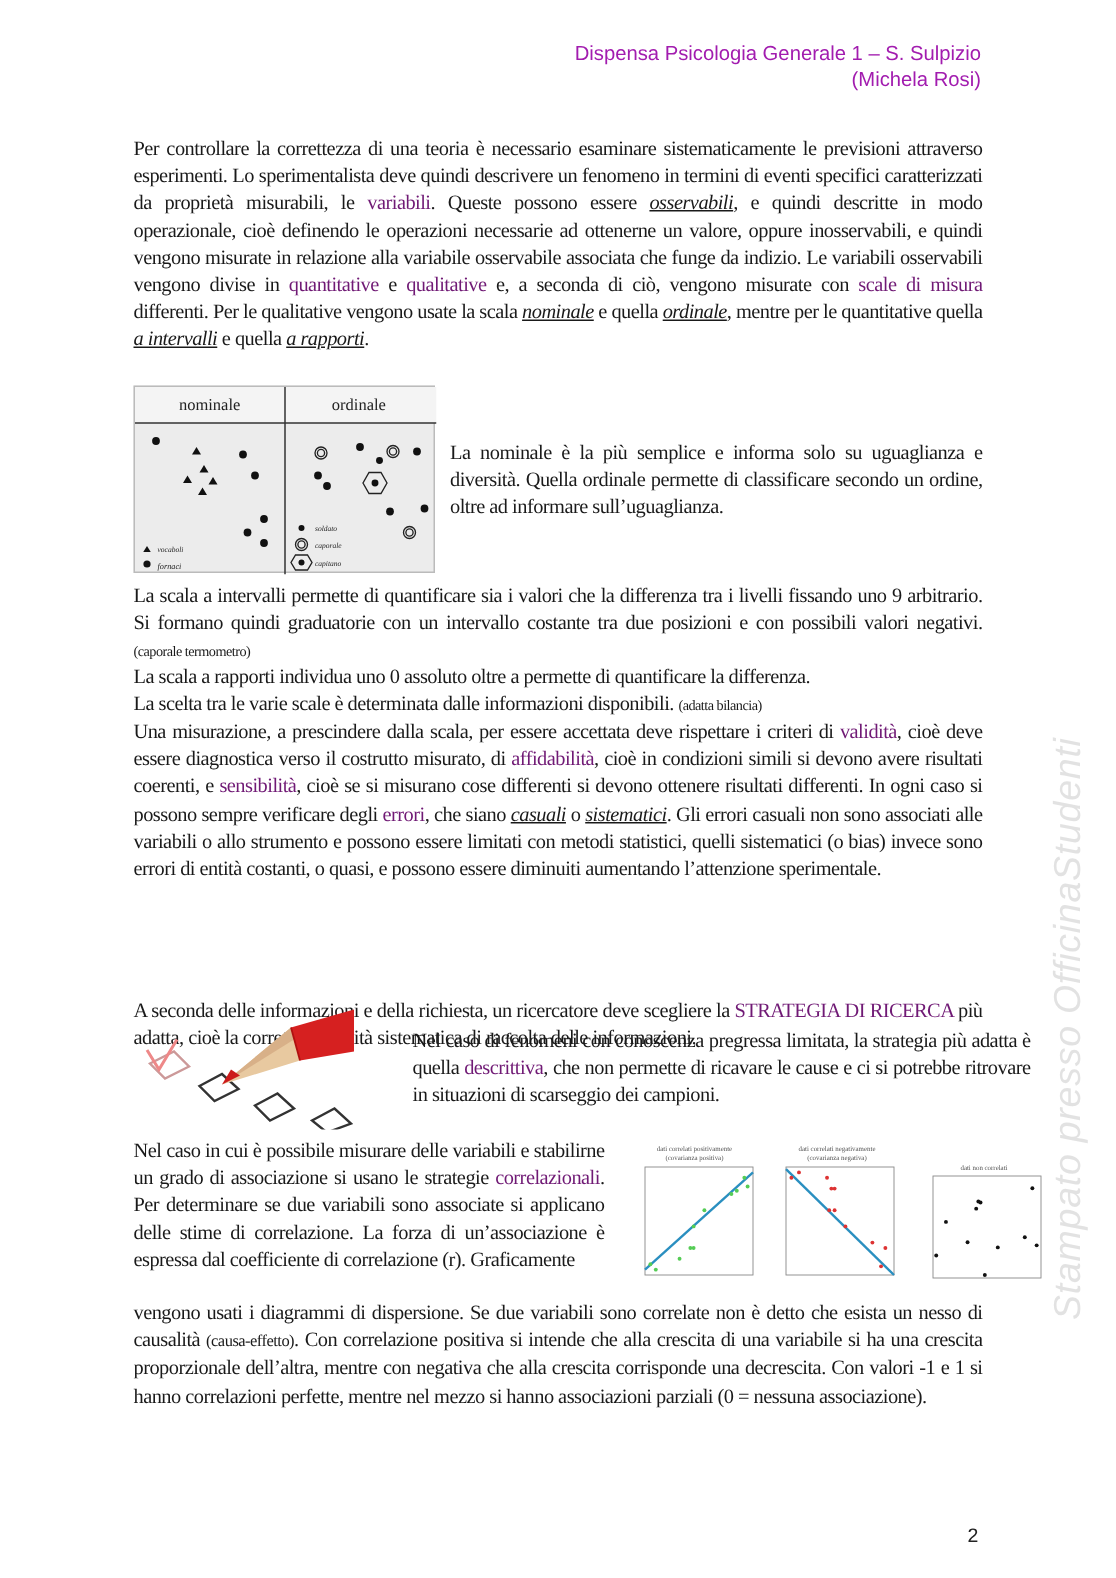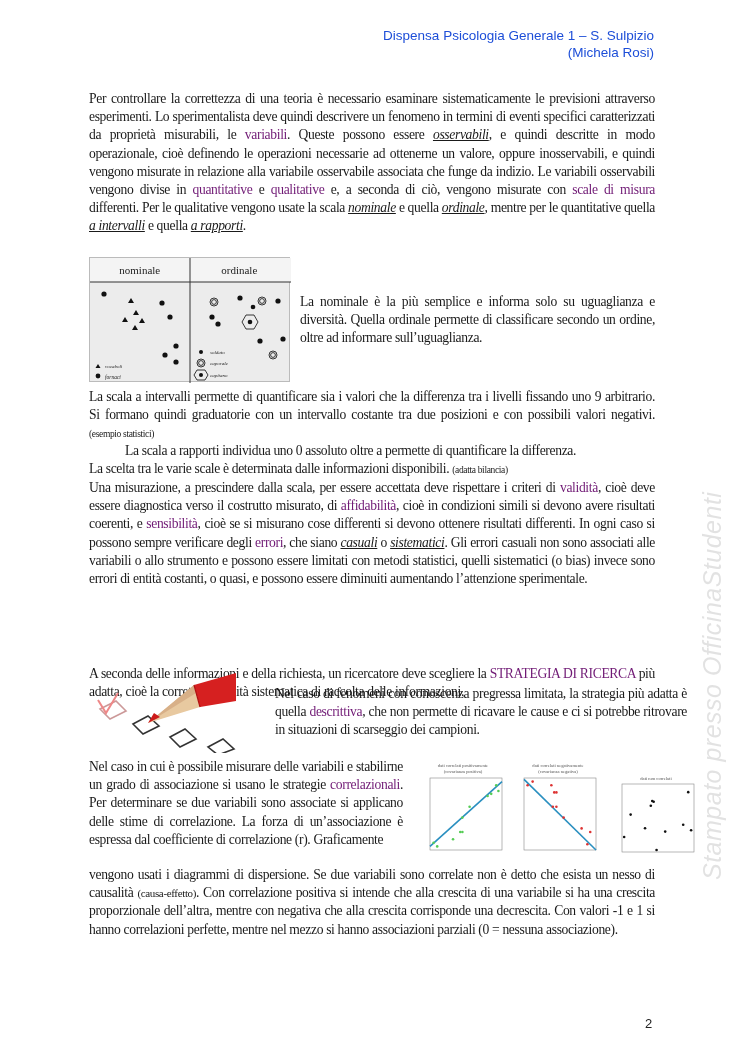--- a/index.html
+++ b/index.html
@@ -1,19 +1,19 @@
 <!DOCTYPE html>
 <html><head>
   <meta charset="utf-8">
   <style>
     html, body { margin: 0; padding: 0; background: #ffffff; }
     body { width: 744px; height: 1052px; position: relative; overflow: hidden;
            font-family: "DejaVu Serif", "Liberation Serif", serif; color: #1a1a1a; }
     .header { position: absolute; right: 90px; top: 27px; text-align: right;
-              font-family: "Liberation Sans", sans-serif; font-size: 13.5px; color: #1d4ed8; line-height: 17px; }
+              font-family: "Liberation Sans", sans-serif; font-size: 13.5px; color: #a21caf; line-height: 17px; }
     .page-number { position: absolute; left: 645px; top: 1016px;
                    font-family: "Liberation Sans", sans-serif; font-size: 13px; color: #222; }
     .p { position: absolute; left: 89px; width: 566px; font-size: 12.4px; line-height: 18.2px;
          text-align: justify; letter-spacing: -0.35px; word-spacing: 0px;
          font-family: "Liberation Serif", serif; font-size: 13.6px; }
     .hl { color: #701a75; }
     .ul-it { font-style: italic; text-decoration: underline; }
     .ul { }
     .small { font-size: 9.5px; }
 
@@ -98,23 +98,23 @@
     <text x="120" y="107" font-size="5" font-style="italic" font-family="Liberation Serif, serif" fill="#222">caporale</text>
     <text x="120" y="119" font-size="5" font-style="italic" font-family="Liberation Serif, serif" fill="#222">capitano</text>
   </svg>
   <div class="hdr left">nominale</div>
   <div class="hdr right">ordinale</div>
 </div>
 
 <div class="p" style="top:293px; left:300px; width:355px;">La nominale è la più semplice e informa solo su uguaglianza e diversità. Quella ordinale permette di classificare secondo un ordine, oltre ad informare sull’uguaglianza.</div>
 
 <div class="p" style="top:388px;">
-  <span>La scala a intervalli permette di quantificare sia i valori che la differenza tra i livelli fissando uno 9 arbitrario. Si formano quindi graduatorie con un intervallo costante tra due posizioni e con possibili valori negativi. </span><span class="small">(esempio statistici)</span>
-</div>
-<div class="p" style="top:442px;margin-left:36px;">La scala a rapporti individua uno 0 assoluto oltre a permette di quantificare la differenza.</div>
+  <span>La scala a intervalli permette di quantificare sia i valori che la differenza tra i livelli fissando uno 9 arbitrario. Si formano quindi graduatorie con un intervallo costante tra due posizioni e con possibili valori negativi. </span><span class="small">(caporale termometro)</span>
+</div>
+<div class="p" style="top:442px;">La scala a rapporti individua uno 0 assoluto oltre a permette di quantificare la differenza.</div>
 <div class="p" style="top:460px;">
   <span>La scelta tra le varie scale è determinata dalle informazioni disponibili. </span><span class="small">(adatta bilancia)</span>
 </div>
 
 <div class="p" style="top:479px;">
   <span>Una misurazione, a prescindere dalla scala, per essere accettata deve rispettare i criteri di </span><span class="hl">validità</span><span>, cioè deve essere diagnostica verso il costrutto misurato, di </span><span class="hl">affidabilità</span><span>, cioè in condizioni simili si devono avere risultati coerenti, e </span><span class="hl">sensibilità</span><span>, cioè se si misurano cose differenti si devono ottenere risultati differenti. In ogni caso si possono sempre verificare degli </span><span class="hl">errori</span><span>, che siano </span><span class="ul-it">casuali</span><span> o </span><span class="ul-it">sistematici</span><span>. Gli errori casuali non sono associati alle variabili o allo strumento e possono essere limitati con metodi statistici, quelli sistematici (o bias) invece sono errori di entità costanti, o quasi, e possono essere diminuiti aumentando l’attenzione sperimentale.</span>
 </div>
 
 <div class="p" style="top:628px;margin-top:37px;">
   <span>A seconda delle informazioni e della richiesta, un ricercatore deve scegliere la </span><span class="hl">STRATEGIA DI RICERCA</span><span> più adatta, cioè la corretta modalità sistematica di raccolta delle informazioni.</span>

